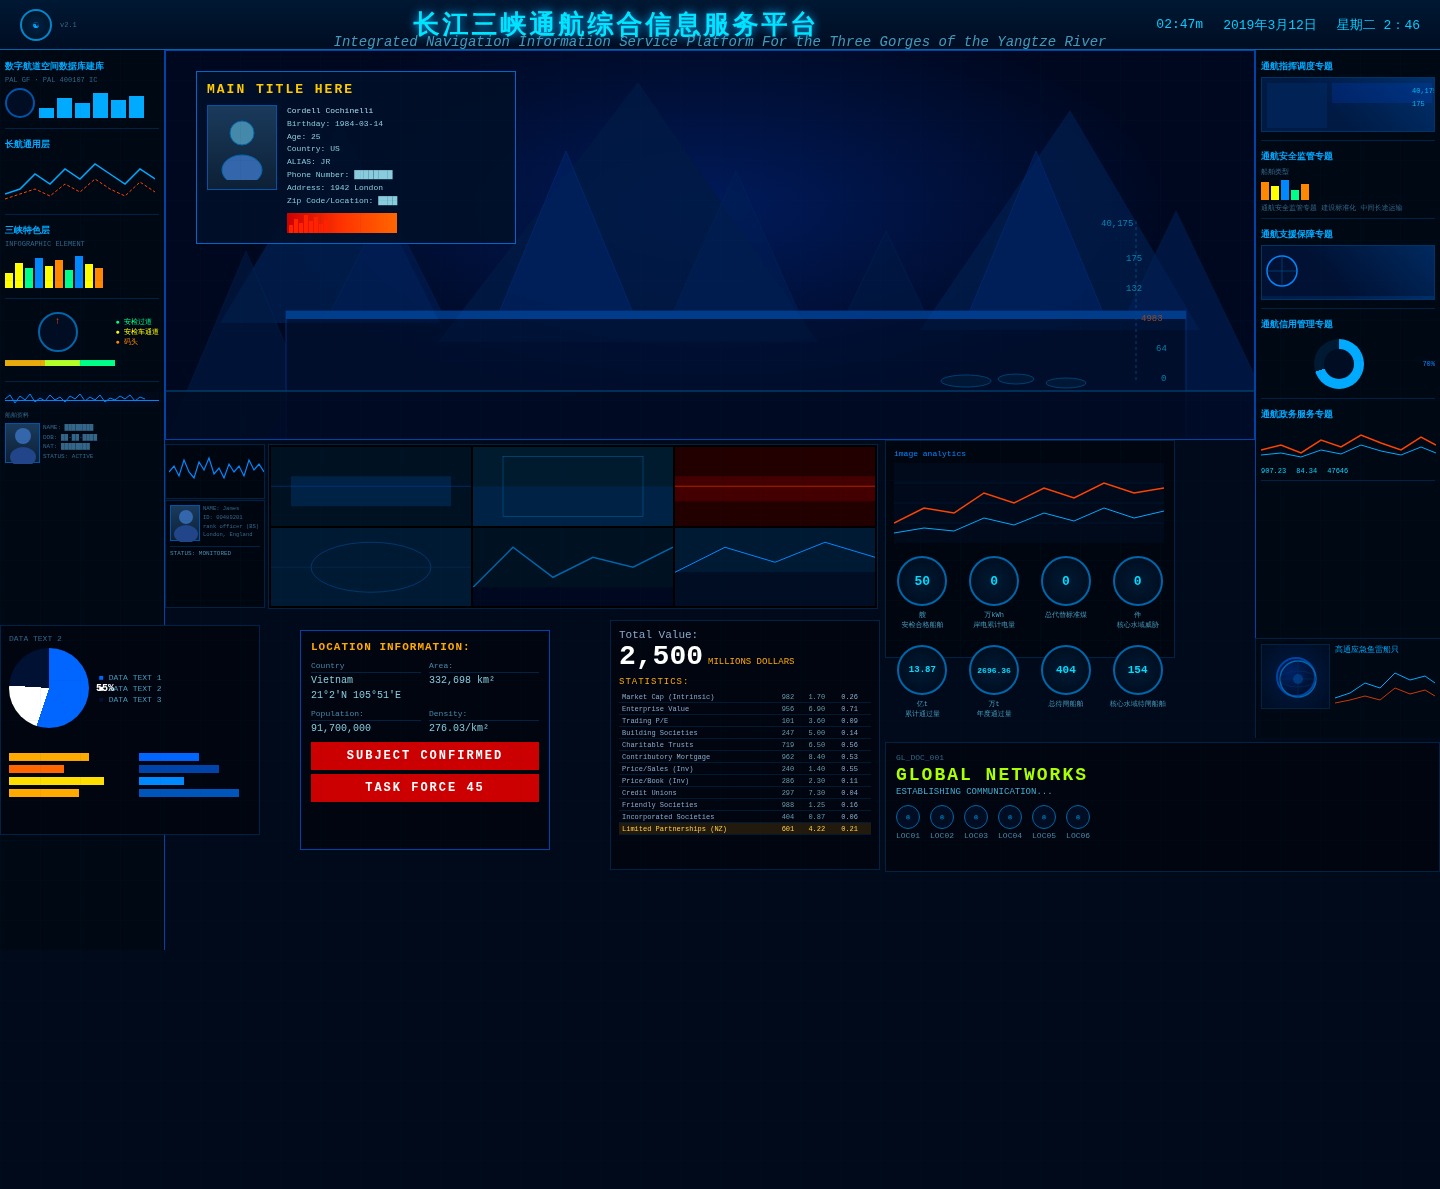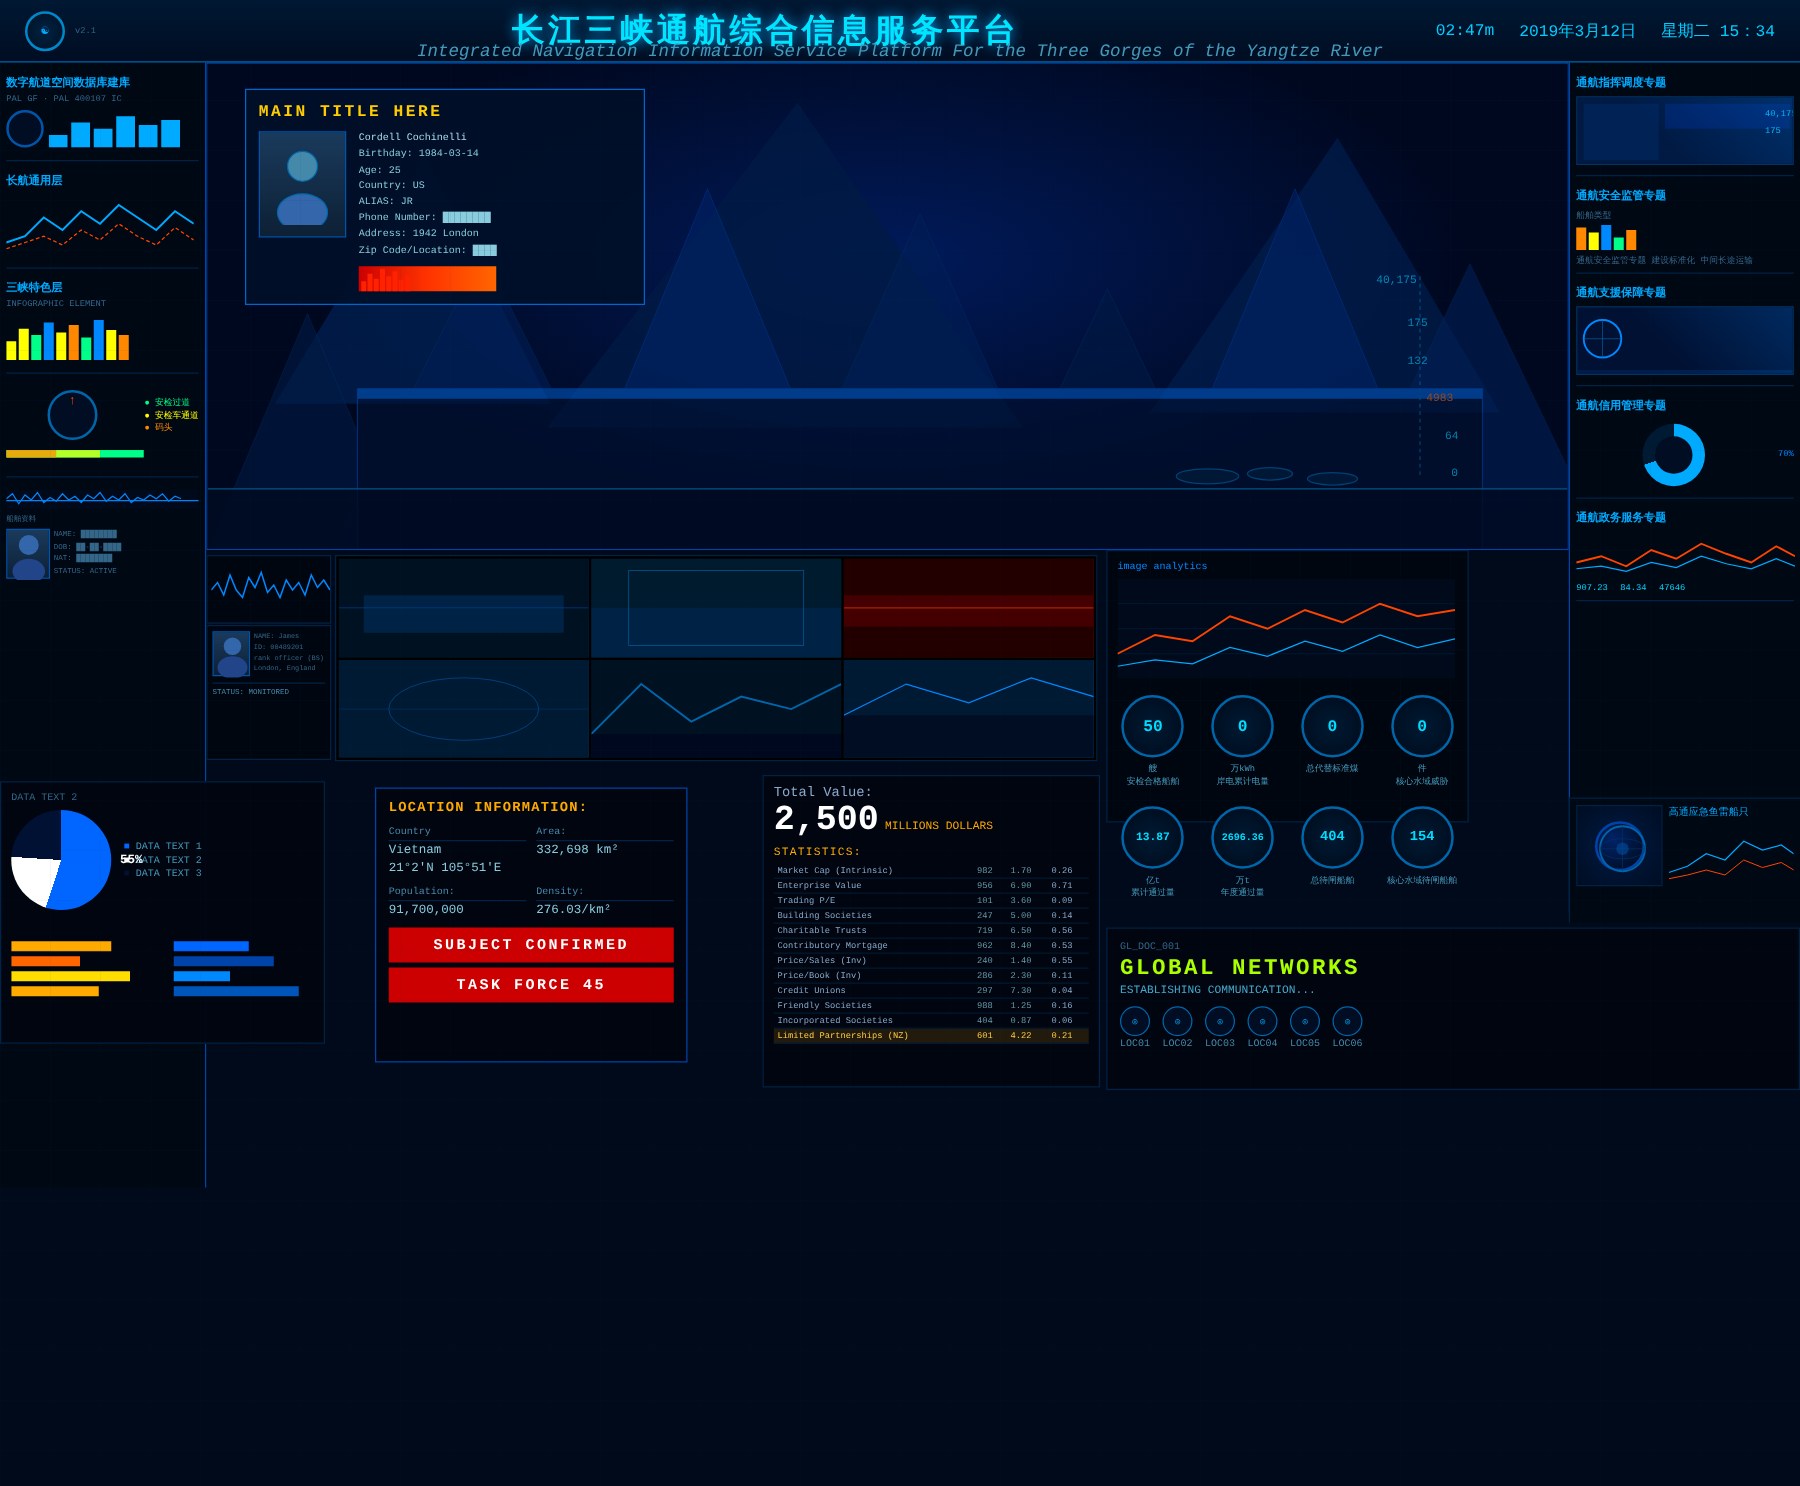--- a/index.html
+++ b/index.html
@@ -515,21 +515,21 @@
     </div>
     <span class="nano-text">v2.1</span>
   </div>
   <div style="flex:1;text-align:center;">
     <div class="header-title">长江三峡通航综合信息服务平台</div>
     <div class="header-subtitle">Integrated Navigation Information Service Platform For the Three Gorges of the Yangtze River</div>
   </div>
   <div class="header-right">
     <span>02:47m</span>
     <span>2019年3月12日</span>
-    <span>星期二 15：34</span>
+    <span>星期二 2：46</span>
   </div>
 </div>
 
 <div class="main-view">
   <div class="main-view-bg">
 
     <div style="position:absolute;inset:0;background:radial-gradient(ellipse at 50% 40%, #001a5a 0%, #000820 60%);"></div>
     <div class="mountain-left"></div>
     <div class="mountain-center"></div>
     <div class="mountain-right"></div>

